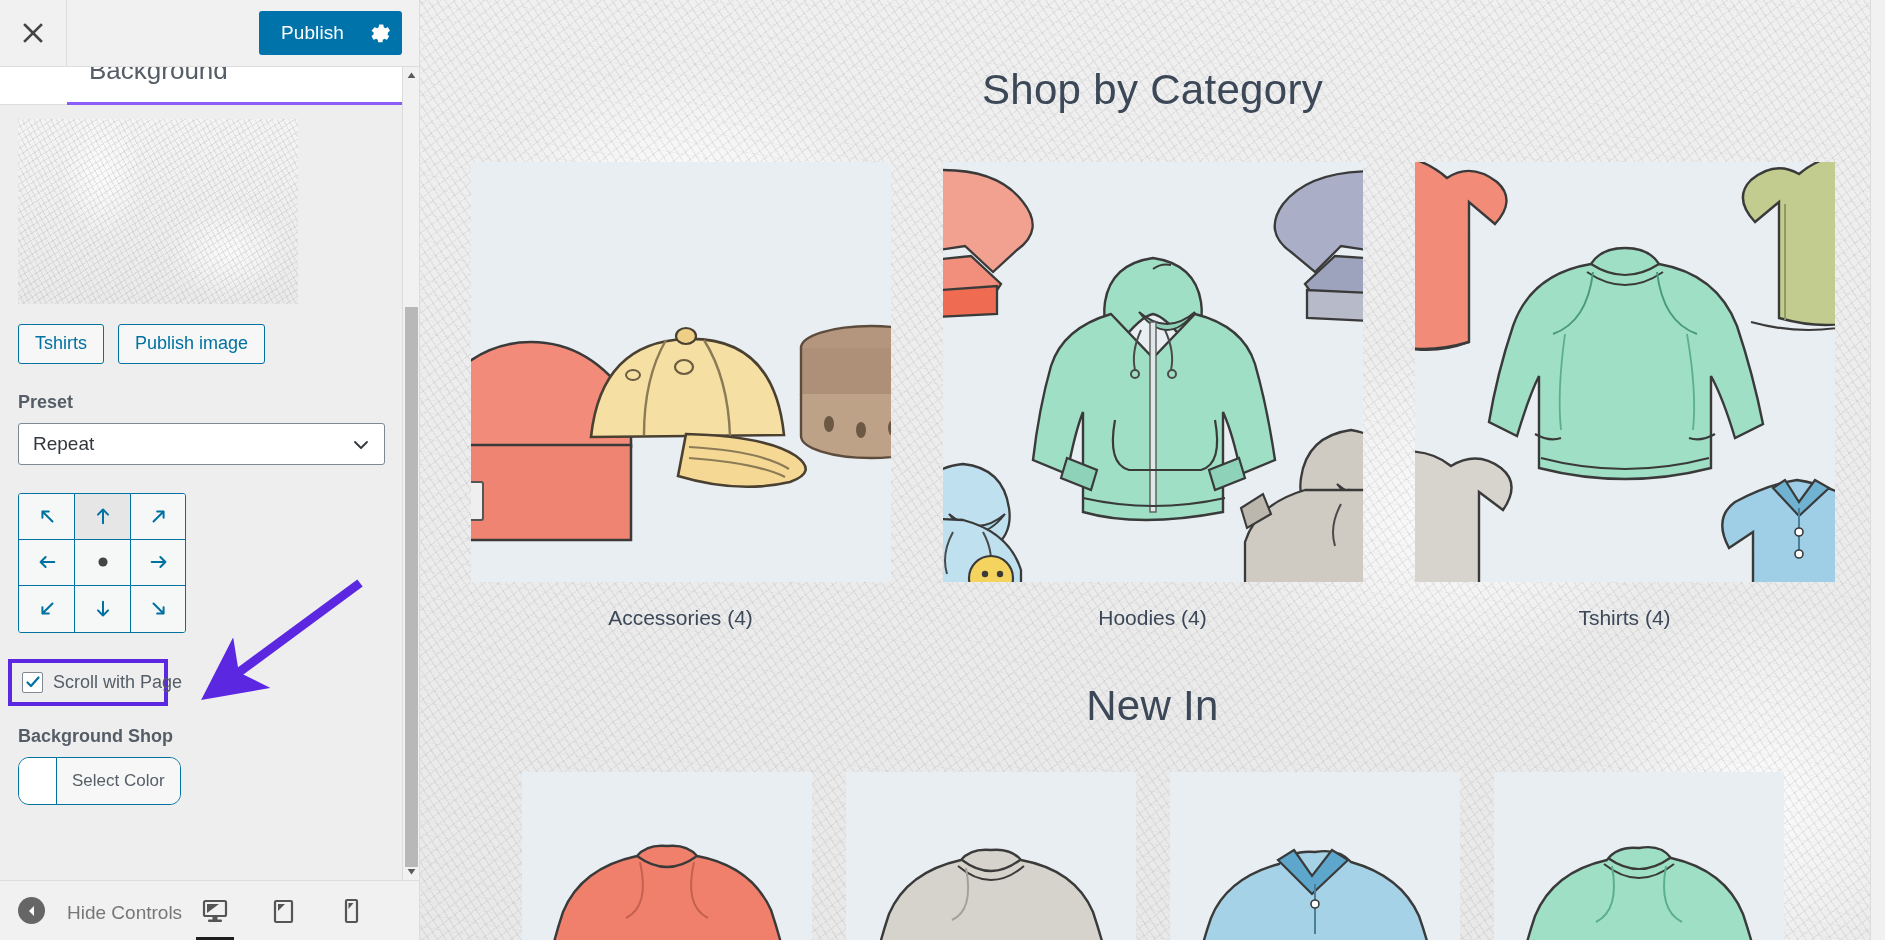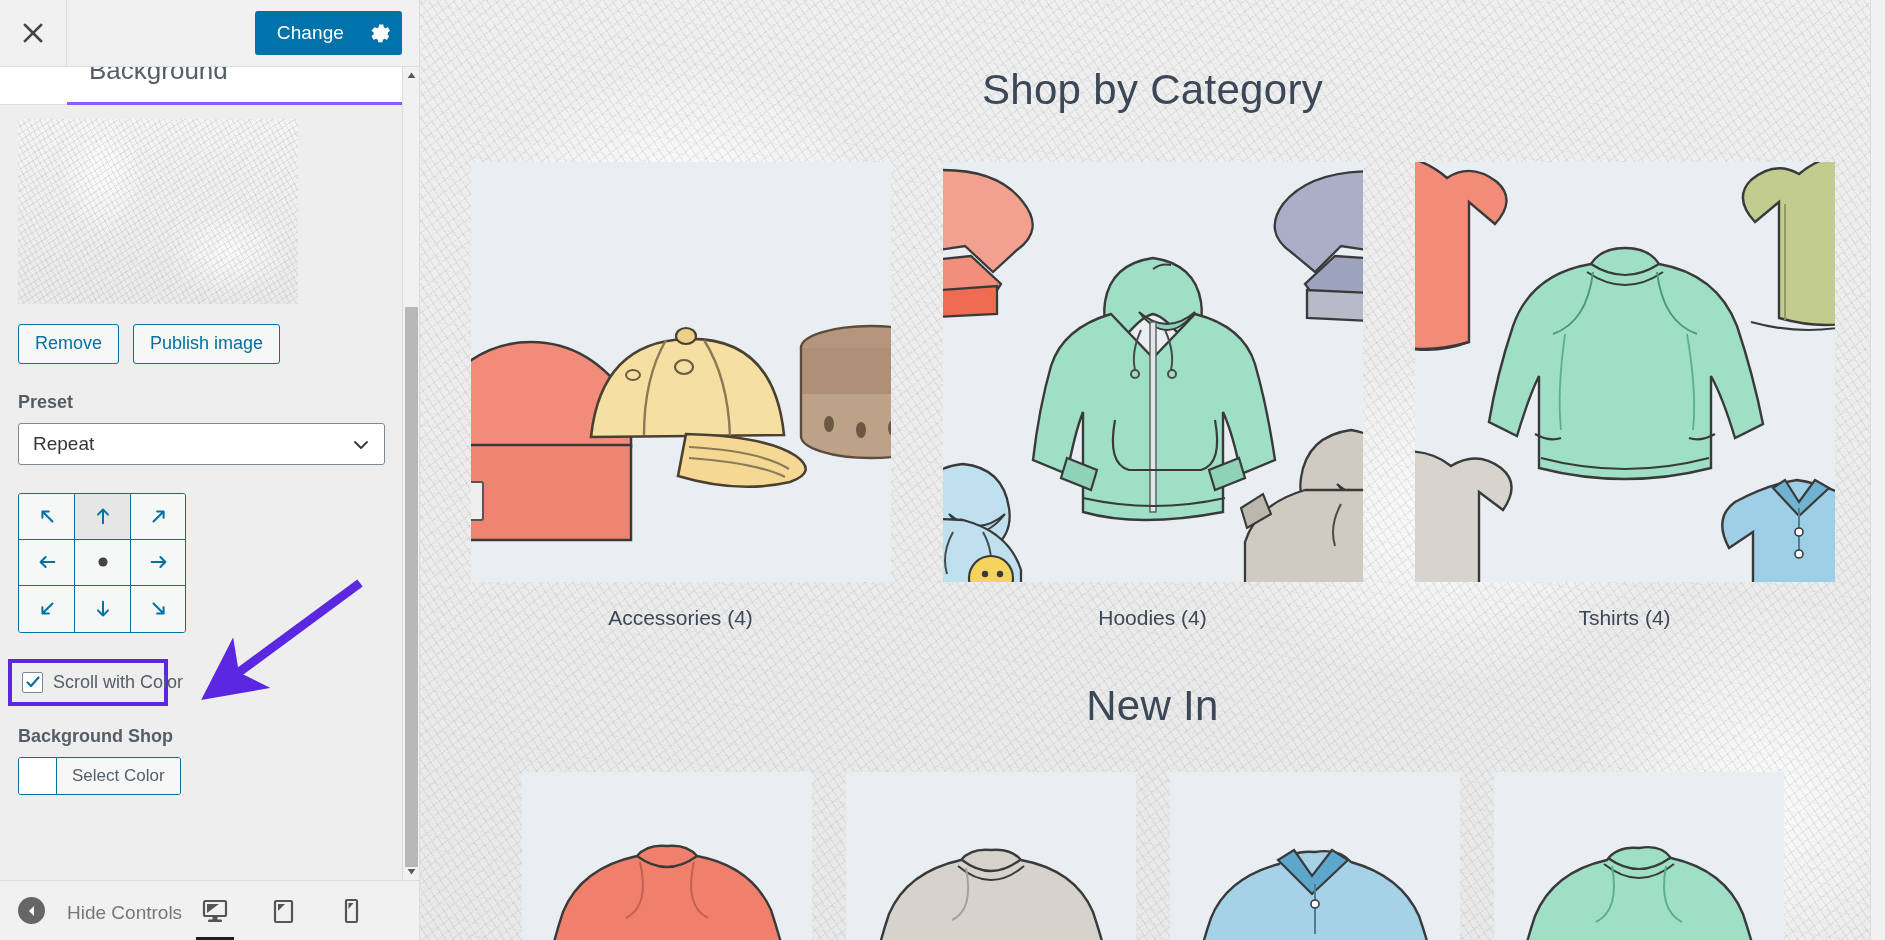--- a/index.html
+++ b/index.html
@@ -215,23 +215,23 @@
     font-size: 18px;
     color: #555d66;
     font-family: "Liberation Sans", sans-serif;
     white-space: nowrap;
   }
 
   .colorpicker {
     display: inline-flex;
     align-items: stretch;
     border: 1px solid #0071a1;
-    border-radius: 3px;
-    overflow: hidden;
-    height: 38px;
+    border-radius: 11px;
+    overflow: hidden;
+    height: 48px;
     cursor: pointer;
   }
   .color-swatch {
     width: 38px;
     background: #ffffff;
     border-right: 1px solid #0071a1;
   }
   .color-label {
     background: #f7f7f7;
     color: #555d66;
@@ -388,41 +388,41 @@
   <div id="customizer">
 
     <div class="cust-header">
       <div class="close-btn">
         <svg width="26" height="26" viewBox="0 0 26 26">
           <path d="M5 5 L21 21 M21 5 L5 21" stroke="#444" stroke-width="2.6" stroke-linecap="square"></path>
         </svg>
       </div>
       <div class="header-spacer"></div>
       <div class="publish-wrap">
-        <button class="publish-btn">Change</button>
+        <button class="publish-btn">Publish</button>
         <div class="publish-gear">
           <svg width="22" height="22" viewBox="0 0 24 24">
             <path fill="#ffffff" d="M12 8.4a3.6 3.6 0 1 0 0 7.2 3.6 3.6 0 0 0 0-7.2zm0 5.6a2 2 0 1 1 0-4 2 2 0 0 1 0 4z"></path>
             <path fill="#ffffff" d="M20.6 13.5c.04-.33.06-.66.06-1s-.02-.67-.07-1l2.03-1.58a.49.49 0 0 0 .12-.62l-1.93-3.32a.48.48 0 0 0-.59-.21l-2.39.96a7.1 7.1 0 0 0-1.74-1l-.36-2.54a.48.48 0 0 0-.48-.4h-3.86a.47.47 0 0 0-.47.4l-.36 2.54c-.63.26-1.21.6-1.74 1l-2.4-.96a.48.48 0 0 0-.58.21L2.92 9.3a.47.47 0 0 0 .12.62l2.03 1.58a7.8 7.8 0 0 0 0 2l-2.03 1.58a.49.49 0 0 0-.12.62l1.93 3.32c.12.21.36.29.59.21l2.39-.96c.53.4 1.11.74 1.74 1l.36 2.54c.04.23.24.4.48.4h3.86c.24 0 .44-.17.48-.4l.36-2.54c.63-.26 1.21-.6 1.74-1l2.39.96c.23.08.47 0 .59-.21l1.93-3.32a.49.49 0 0 0-.12-.62l-2.04-1.58z"></path>
           </svg>
         </div>
       </div>
     </div>
 
     <div class="strip-left-white"></div>
     <div class="section-title-strip">
       <div class="section-title">Background</div>
     </div>
 
     <div class="cust-body">
 
       <div class="bg-preview"></div>
 
       <div class="btn-row">
-        <button class="wp-btn">Remove</button>
+        <button class="wp-btn">Tshirts</button>
         <button class="wp-btn">Publish image</button>
       </div>
 
       <div class="field-label">Preset</div>
       <div class="select-wrap">
         <select class="wp-select">
           <option>Repeat</option>
         </select>
         <span class="select-chevron">
           <svg width="16" height="16" viewBox="0 0 16 16">
@@ -479,21 +479,21 @@
         </div>
       </div>
 
       <div class="scroll-highlight">
         <div class="cb-row">
           <span class="cb-box">
             <svg width="16" height="16" viewBox="0 0 16 16">
               <path d="M2.5 8.5 L6 12 L13.5 3.5" stroke="#0071a1" stroke-width="2.2" fill="none" stroke-linecap="round" stroke-linejoin="round"></path>
             </svg>
           </span>
-          <span class="cb-label">Scroll with Color</span>
+          <span class="cb-label">Scroll with Page</span>
         </div>
       </div>
 
       <div class="field-label">Background Shop</div>
       <div class="colorpicker">
         <span class="color-swatch"></span>
         <span class="color-label">Select Color</span>
       </div>
 
     </div>

